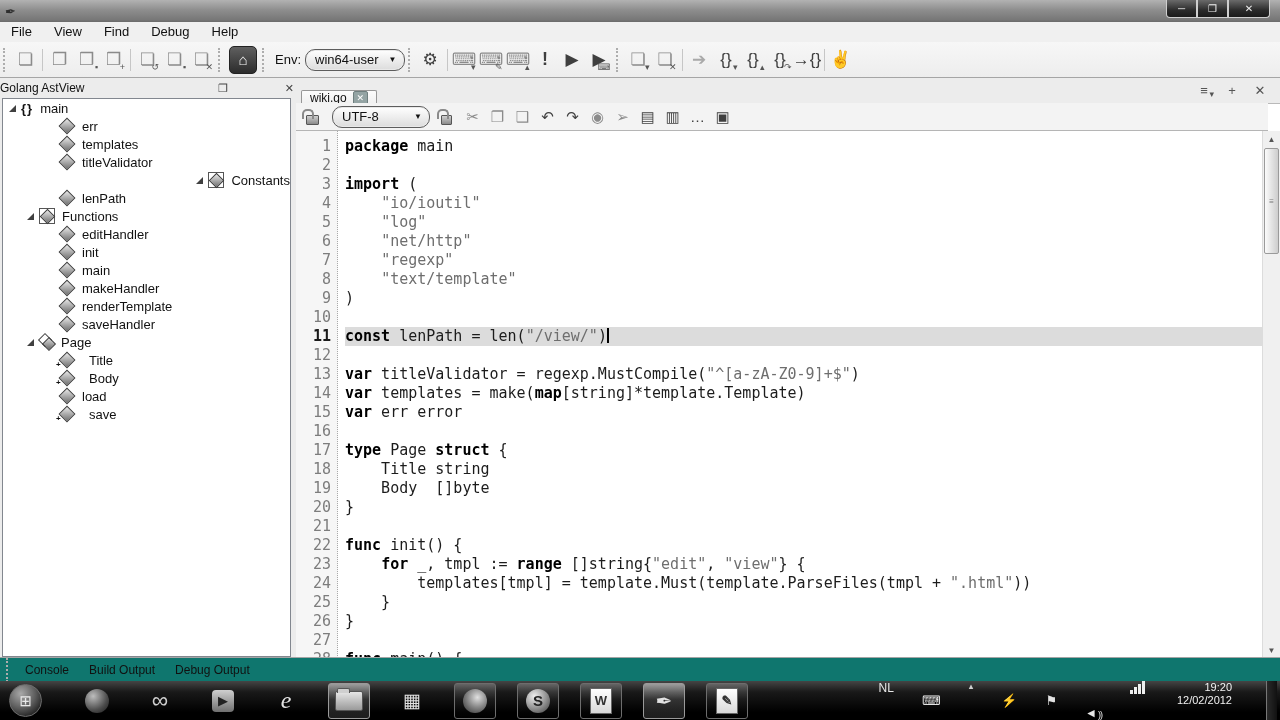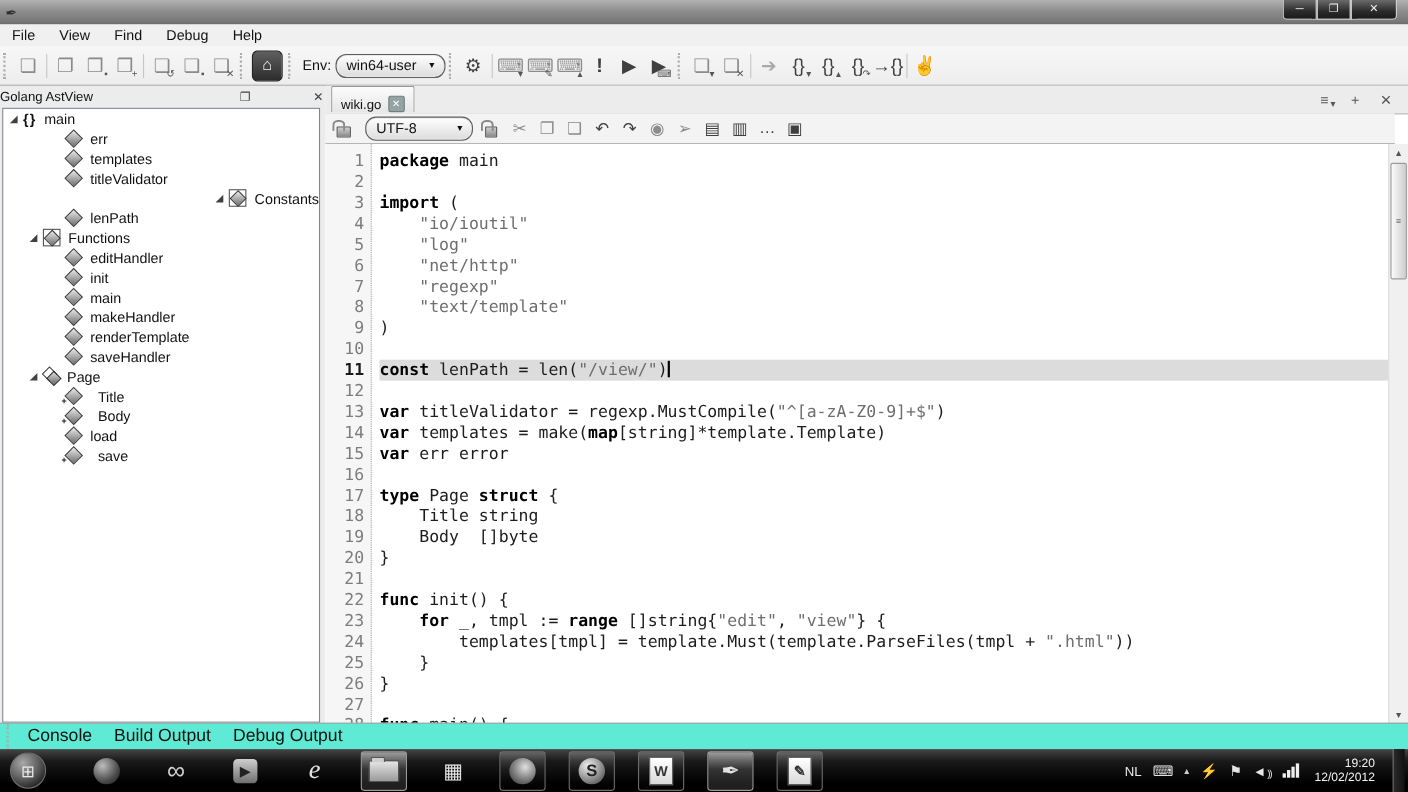--- a/index.html
+++ b/index.html
@@ -59,23 +59,23 @@
   .tic-wrap{position:relative;margin-right:7px;display:flex;align-items:center;}
   .tic-plus{position:absolute;left:-3px;bottom:-3px;font-size:8px;font-weight:bold;color:#111;}
   .tic-struct{position:relative;width:16px;height:14px;margin-right:6px;}
   .tic-struct .a{position:absolute;left:1px;top:0;width:8px;height:8px;transform:rotate(45deg);
     border:1px solid #444;background:#fff;}
   .tic-struct .b{position:absolute;left:5px;top:4px;width:8px;height:8px;transform:rotate(45deg);
     background:linear-gradient(135deg,#ddd,#666);border:1px solid #333;}
   
   .editor-area{position:absolute;left:296px;right:0;top:78px;bottom:62px;background:#fff;}
   .tabbar{position:absolute;top:0;left:0;right:0;height:25px;background:#ececec;border-bottom:1px solid #b9b9b9;}
-  .tab{position:absolute;left:5px;top:0;height:23px;background:linear-gradient(#fcfcfc,#e6e6e6);
+  .tab{position:absolute;left:5px;top:12px;height:23px;background:linear-gradient(#fcfcfc,#e6e6e6);
     border:1px solid #979797;border-bottom:none;border-radius:2px 2px 0 0;
-    display:flex;align-items:flex-end;font-size:12px;padding:0 8px;gap:6px;}
+    display:flex;align-items:flex-start;font-size:12px;padding:0 8px;gap:6px;}
   .tab-close{width:13px;height:13px;border:1px solid #6f7f7f;border-radius:2px;background:#94a4a4;
     color:#fff;font-size:9px;line-height:1;display:flex;align-items:center;justify-content:center;}
   .tabbar-icons{position:absolute;right:8px;top:3px;display:flex;gap:4px;}
   .tabbar-icons .tb-icon{width:24px;height:19px;font-size:13px;color:#555;}
   .edtoolbar{position:absolute;top:25px;left:0;right:12px;height:27px;background:#f3f3f3;
     border-bottom:1px solid #b5b5b5;display:flex;align-items:center;padding-left:4px;}
   .edtoolbar .tb-icon{width:25px;height:24px;font-size:15px;}
   .ic-lock{width:11px;height:8px;background:linear-gradient(#cfcfcf,#8a8a8a);border:1px solid #555;
     border-radius:1px;position:relative;margin:6px 8px 0 6px;}
   .ic-lock:before{content:"";position:absolute;left:-5px;top:-7px;width:8px;height:8px;
@@ -96,22 +96,22 @@
   .cursor{display:inline-block;width:2px;height:15px;background:#000;vertical-align:-2px;}
   
   .scrollbar{position:absolute;right:0;top:0;bottom:0;width:17px;background:#f0f0f0;border-left:1px solid #dcdcdc;}
   .sb-btn{position:absolute;left:0;right:0;height:16px;display:flex;align-items:center;justify-content:center;
     font-size:8px;color:#555;}
   .sb-btn.up{top:0;} .sb-btn.down{bottom:0;}
   .sb-thumb{position:absolute;left:1px;right:1px;top:17px;height:104px;
     background:linear-gradient(90deg,#fbfbfb,#cdcdcd);border:1px solid #9a9a9a;border-radius:2px;
     display:flex;align-items:center;justify-content:center;font-size:8px;color:#777;letter-spacing:0;}
   
-  .bottombar{position:absolute;left:0;right:0;bottom:39px;height:23px;background:#5eead4;
-    border-top:1px solid #a5a5a5;display:flex;align-items:center;font-size:16px;padding-left:3px;}
+  .bottombar{position:absolute;left:0;right:0;bottom:39px;height:23px;background:#0f766e;
+    border-top:1px solid #a5a5a5;display:flex;align-items:center;font-size:12px;padding-left:3px;}
   .btab{padding:3px 10px;}
   
   .taskbar{position:absolute;left:0;right:0;bottom:0;height:39px;
     background:linear-gradient(#454545,#191919 28%,#000 80%);display:flex;align-items:center;}
   .orb{width:31px;height:31px;border-radius:50%;margin:0 13px 0 9px;
     background:radial-gradient(circle at 35% 28%,#a8a8a8,#5a5a5a 50%,#101010 90%);
     border:1px solid #6e6e6e;display:flex;align-items:center;justify-content:center;
     color:#e9e9e9;font-size:15px;}
   .tapp{width:40px;height:34px;border-radius:3px;display:flex;align-items:center;justify-content:center;
     font-size:20px;color:#d8d8d8;border:1px solid transparent;}
@@ -129,21 +129,21 @@
   .folder:before{content:"";position:absolute;top:-4px;left:1px;width:11px;height:4px;
     background:#cfcfcf;border:1px solid #555;border-bottom:none;border-radius:2px 2px 0 0;}
   .skype{width:24px;height:24px;border-radius:50%;background:radial-gradient(circle at 35% 30%,#efefef,#8e8e8e 55%,#3a3a3a);
     display:flex;align-items:center;justify-content:center;font-size:15px;font-weight:bold;color:#222;}
   .docic{width:20px;height:24px;background:linear-gradient(#fff,#d9d9d9);border:1px solid #666;
     display:flex;align-items:center;justify-content:center;font-size:13px;font-weight:bold;color:#333;}
   .ie{font-family:"Liberation Serif",serif;font-style:italic;font-size:24px;color:#e4e4e4;}
   .inf{font-size:23px;color:#cfcfcf;}
   .feather{font-size:20px;color:#e2e2e2;}
   
-  .tray{margin-left:auto;display:flex;align-items:center;gap:10px;padding-right:3px;color:#e8e8e8;}
+  .tray{margin-left:auto;display:flex;gap:28px;padding-right:3px;color:#e8e8e8;}
   .tray-item{font-size:13px;color:#e3e3e3;display:flex;align-items:center;}
   .tray-lang{font-size:12px;}
   .tray-chev{font-size:9px;color:#cfcfcf;}
   .vol{display:flex;align-items:end;font-size:12px;}
   .vol .waves{font-size:9px;margin-left:1px;letter-spacing:-1px;}
   .net{display:flex;align-items:flex-end;gap:1px;height:13px;}
   .net i{display:block;width:3px;background:#efefef;}
   .clock{text-align:right;font-size:11px;line-height:13px;color:#f2f2f2;margin-left:4px;}
   .show-desktop{width:10px;height:39px;border-left:1px solid #777;
     background:linear-gradient(90deg,#2a2a2a,#111);margin-left:6px;}

